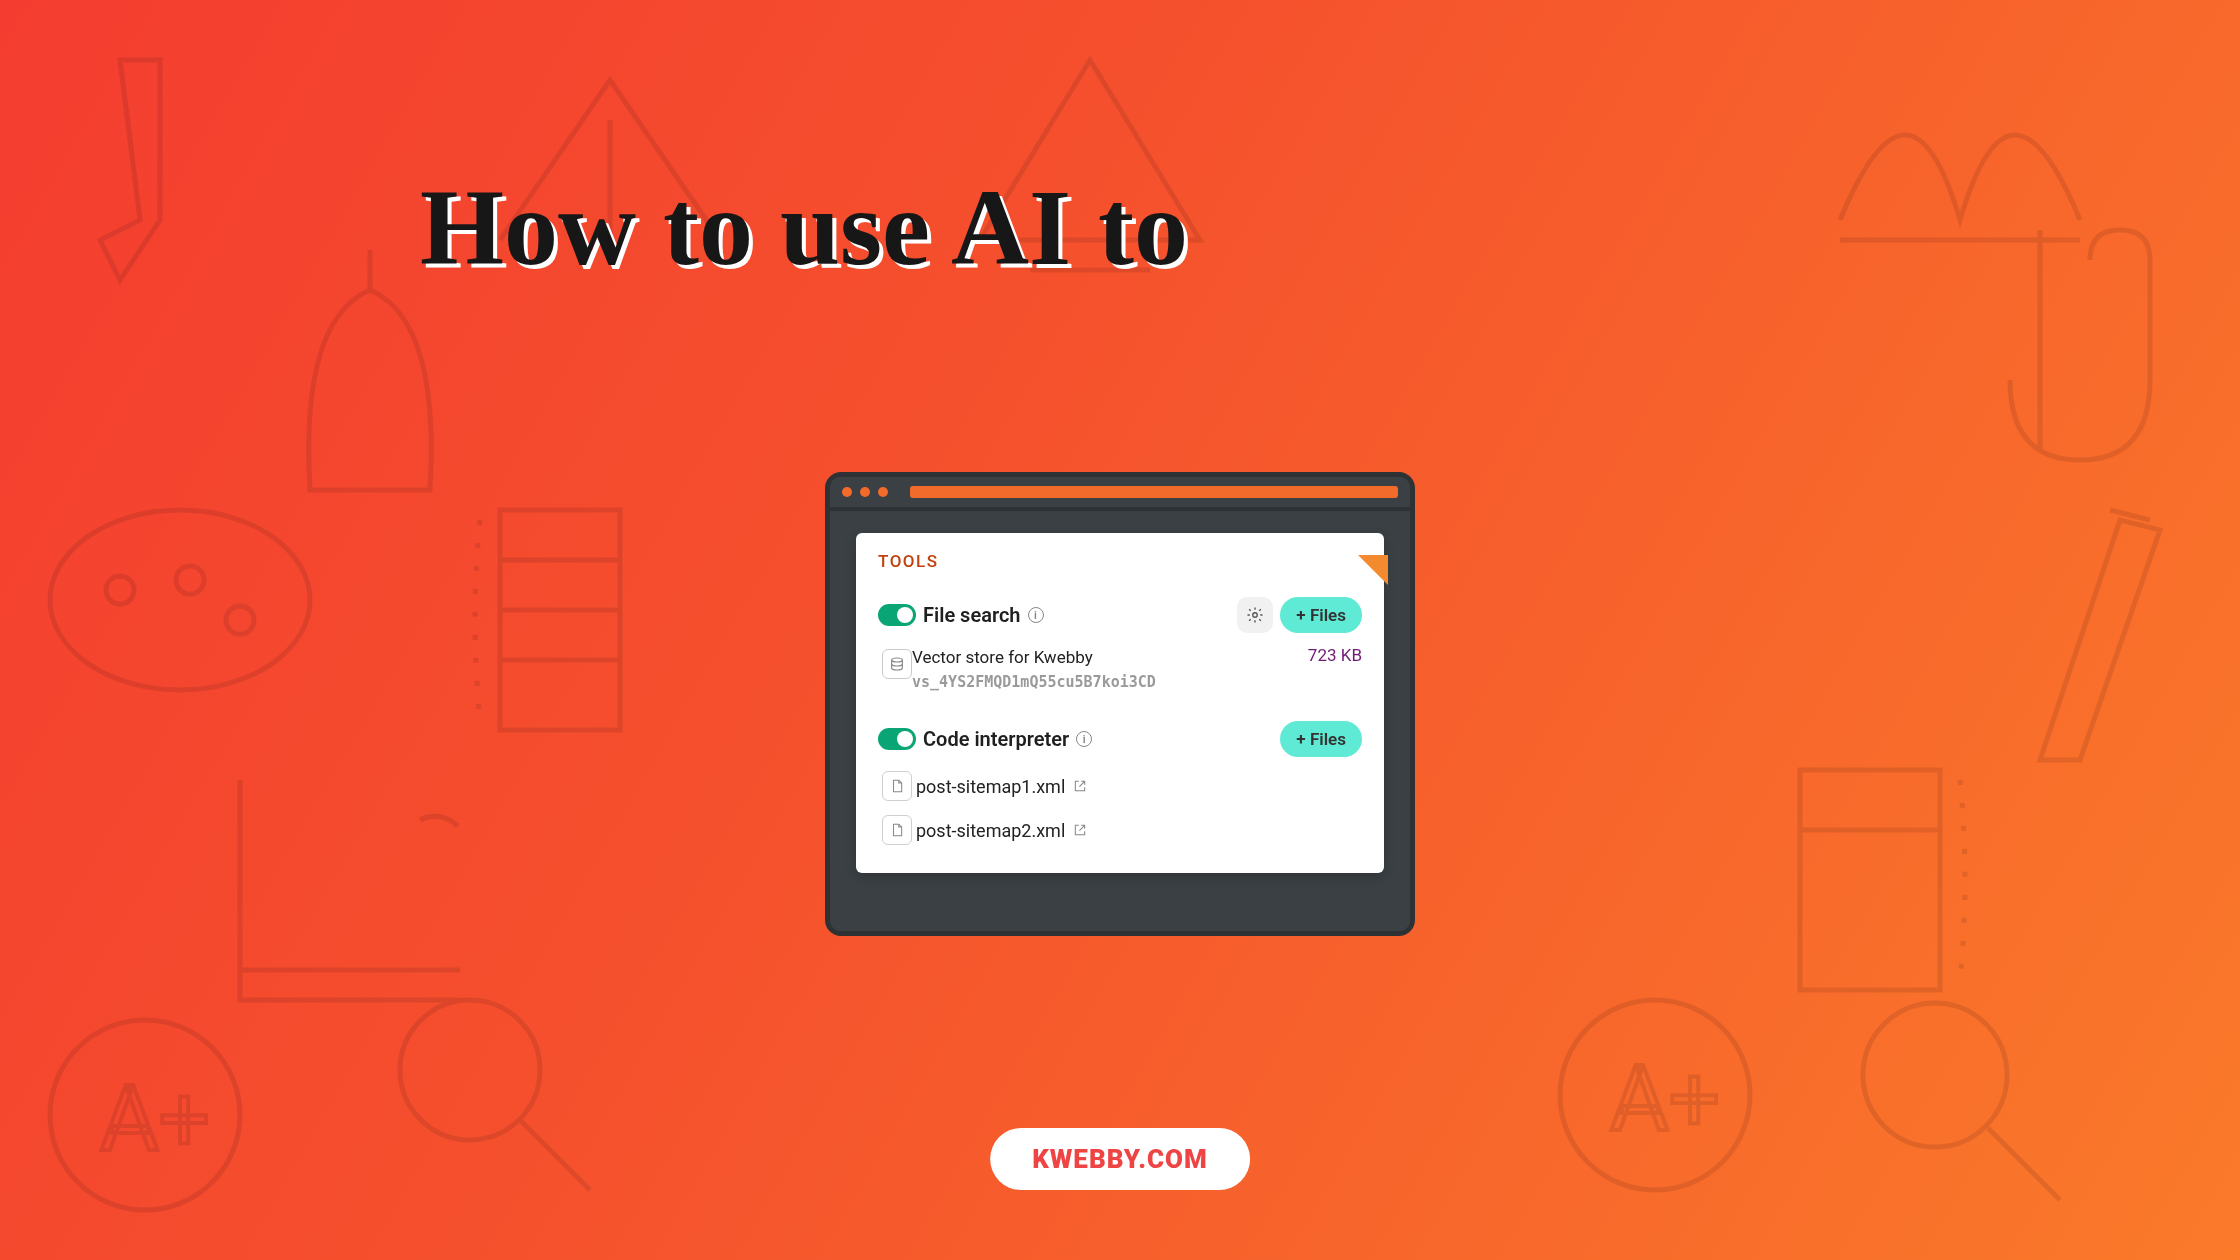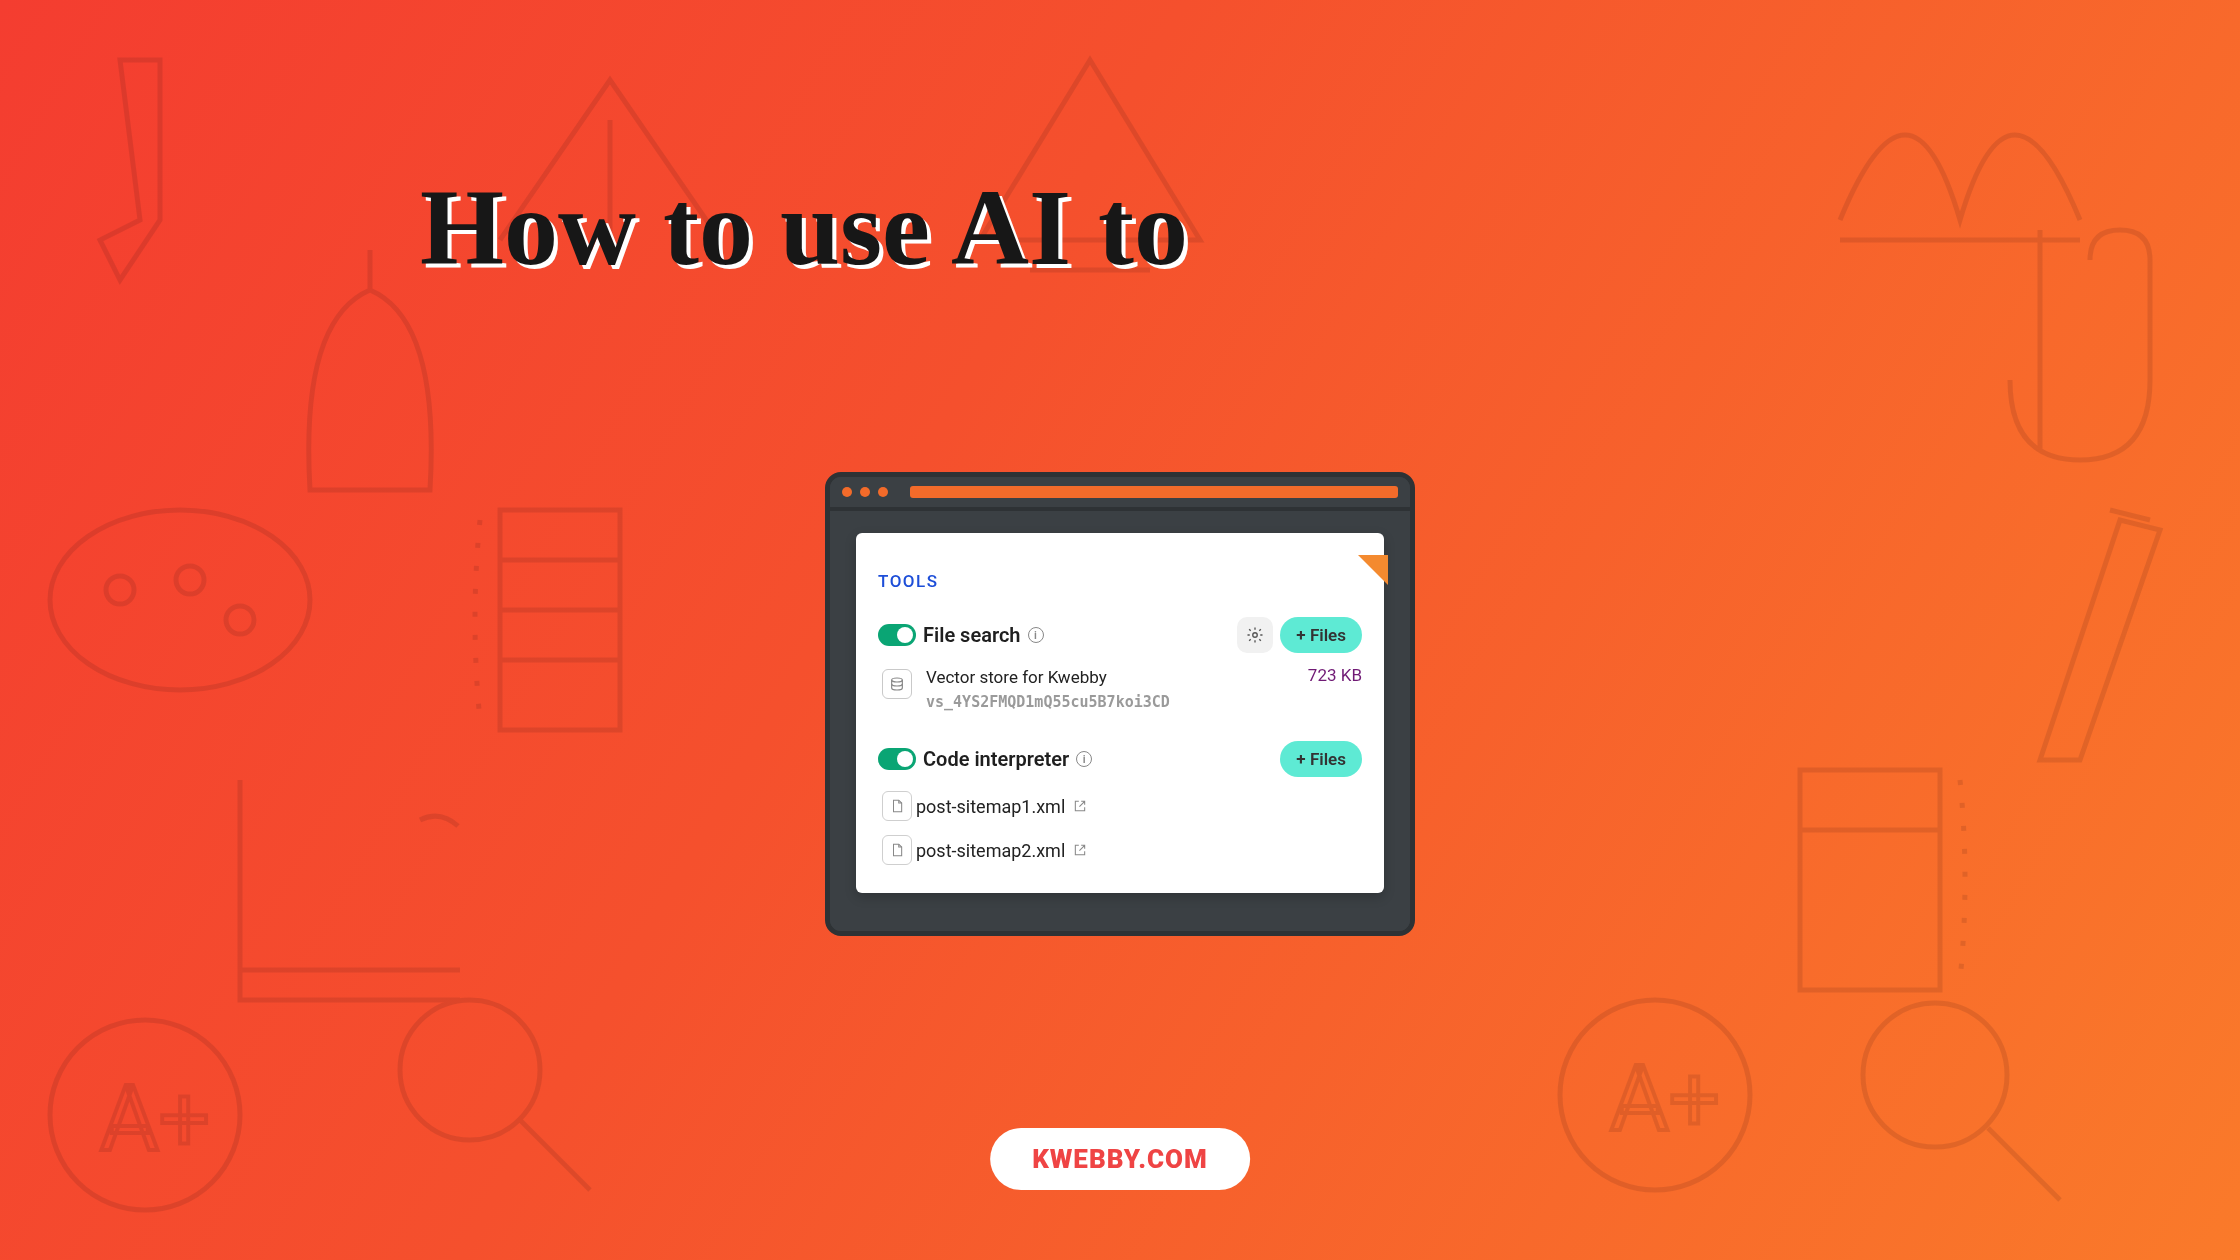--- a/index.html
+++ b/index.html
@@ -70,24 +70,23 @@
   position: absolute;
   top: 22px; right: -4px;
   width: 0; height: 0;
   border-style: solid;
   border-width: 0 30px 30px 0;
   border-color: transparent #f48a2f transparent transparent;
 }
 .panel-header {
   font-size: 17px;
   letter-spacing: 1.5px;
-  color: #1d4ed8;
+  color: #c2410c;
   font-weight: 500;
   margin-bottom: 26px;
-  margin-top: 20px;
 }
 .tool-row {
   display: flex;
   align-items: center;
   gap: 7px;
   margin-bottom: 12px;
 }
 .toggle {
   width: 38px; height: 22px;
   background: #0aa574;
@@ -135,21 +134,20 @@
   border-radius: 18px;
   display: flex;
   align-items: center;
   font-size: 17px;
   font-weight: 600;
   color: #333;
 }
 .store-row {
   display: flex;
   align-items: flex-start;
-  gap: 14px;
   margin: 8px 0 28px 4px;
 }
 .box-icon {
   width: 30px; height: 30px;
   border: 1.5px solid #c9c9c9;
   border-radius: 6px;
   display: flex;
   align-items: center;
   justify-content: center;
   margin-top: 4px;

